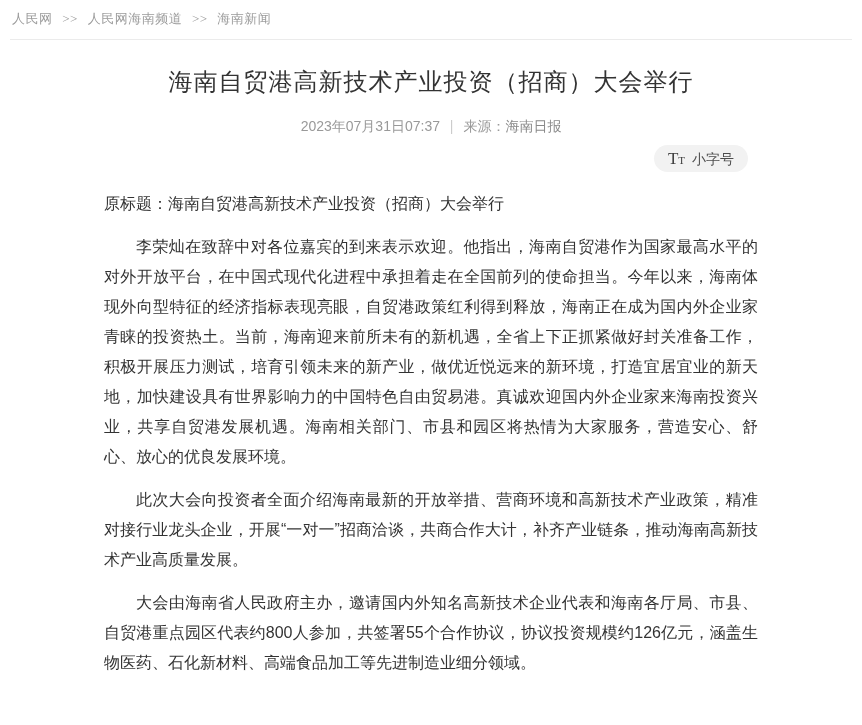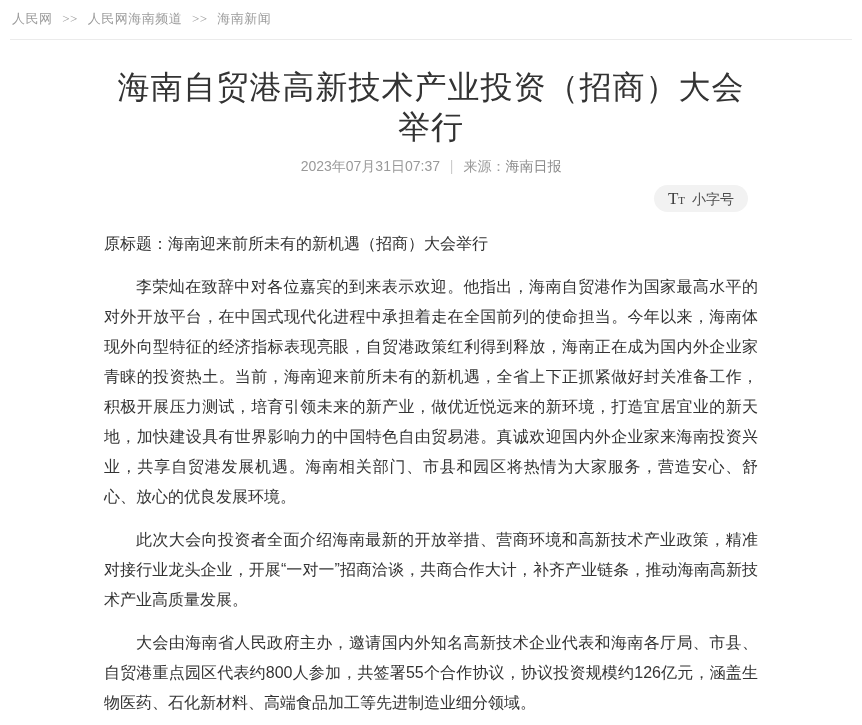--- a/index.html
+++ b/index.html
@@ -25,35 +25,35 @@
     border-top:1px solid #ebebeb;
     margin:11px 10px 0 10px;
   }
   
   .content {
     width:654px;
     margin:0 auto;
   }
   .page-title {
     margin:27px 0 0 0;
-    font-size:32px;
+    font-size:24px;
     font-weight:500;
     color:#333333;
     text-align:center;
     line-height:1.25;
     letter-spacing:1px;
   }
   .sub-title {
     margin-top:14px;
     text-align:center;
     font-size:14px;
     color:#999999;
   }
   .meta-line {
-    margin-top:11px;
+    margin-top:21px;
     text-align:center;
     font-size:14px;
     color:#999999;
   }
   .meta-line .meta-sep { margin:0 6px; color:#cccccc; }
   .meta-line .source-link { color:#8a8a8a; cursor:pointer; }
   
   .toolbar {
     margin-top:9px;
     display:flex;
@@ -122,20 +122,20 @@
 
   <div class="toolbar">
     <button class="font-size-pill">
       <span class="t-big">T</span>
       <span class="t-small">T</span>
       <span>小字号</span>
     </button>
   </div>
 
   <div class="article">
-    <p class="original-title">原标题：海南迎来前所未有的新机遇（招商）大会举行</p>
+    <p class="original-title">原标题：海南自贸港高新技术产业投资（招商）大会举行</p>
     <p class="indent">李荣灿在致辞中对各位嘉宾的到来表示欢迎。他指出，海南自贸港作为国家最高水平的对外开放平台，在中国式现代化进程中承担着走在全国前列的使命担当。今年以来，海南体现外向型特征的经济指标表现亮眼，自贸港政策红利得到释放，海南正在成为国内外企业家青睐的投资热土。当前，海南迎来前所未有的新机遇，全省上下正抓紧做好封关准备工作，积极开展压力测试，培育引领未来的新产业，做优近悦远来的新环境，打造宜居宜业的新天地，加快建设具有世界影响力的中国特色自由贸易港。真诚欢迎国内外企业家来海南投资兴业，共享自贸港发展机遇。海南相关部门、市县和园区将热情为大家服务，营造安心、舒心、放心的优良发展环境。</p>
     <p class="indent">此次大会向投资者全面介绍海南最新的开放举措、营商环境和高新技术产业政策，精准对接行业龙头企业，开展“一对一”招商洽谈，共商合作大计，补齐产业链条，推动海南高新技术产业高质量发展。</p>
     <p class="indent">大会由海南省人民政府主办，邀请国内外知名高新技术企业代表和海南各厅局、市县、自贸港重点园区代表约800人参加，共签署55个合作协议，协议投资规模约126亿元，涵盖生物医药、石化新材料、高端食品加工等先进制造业细分领域。</p>
 
   </div>
 
 </div>
 
 </body></html>

